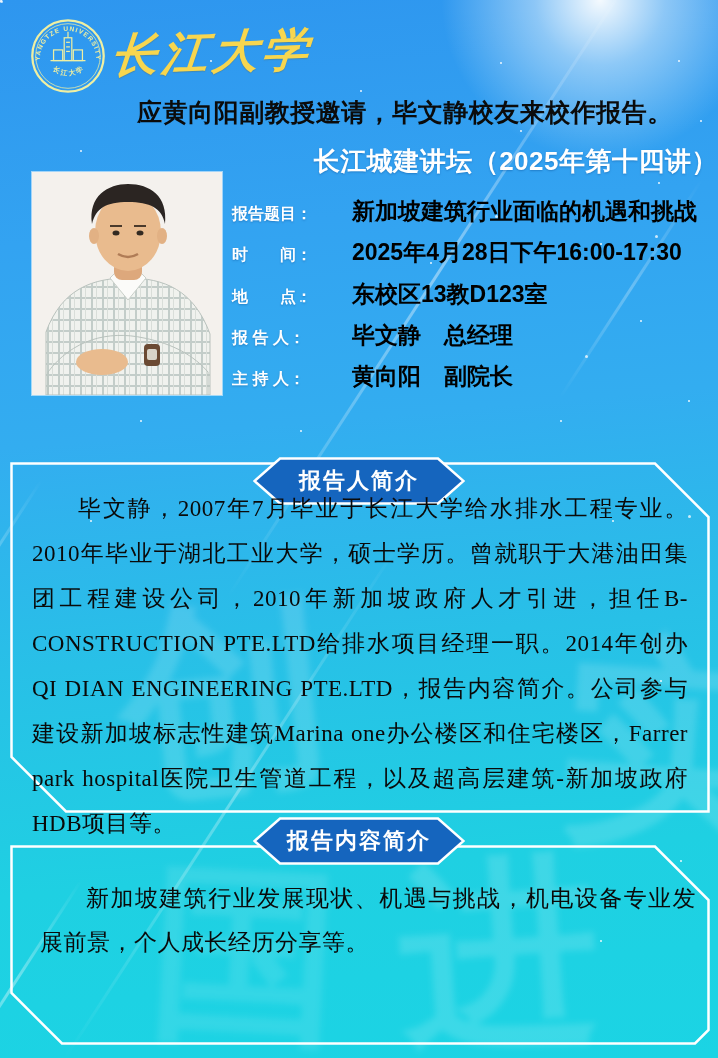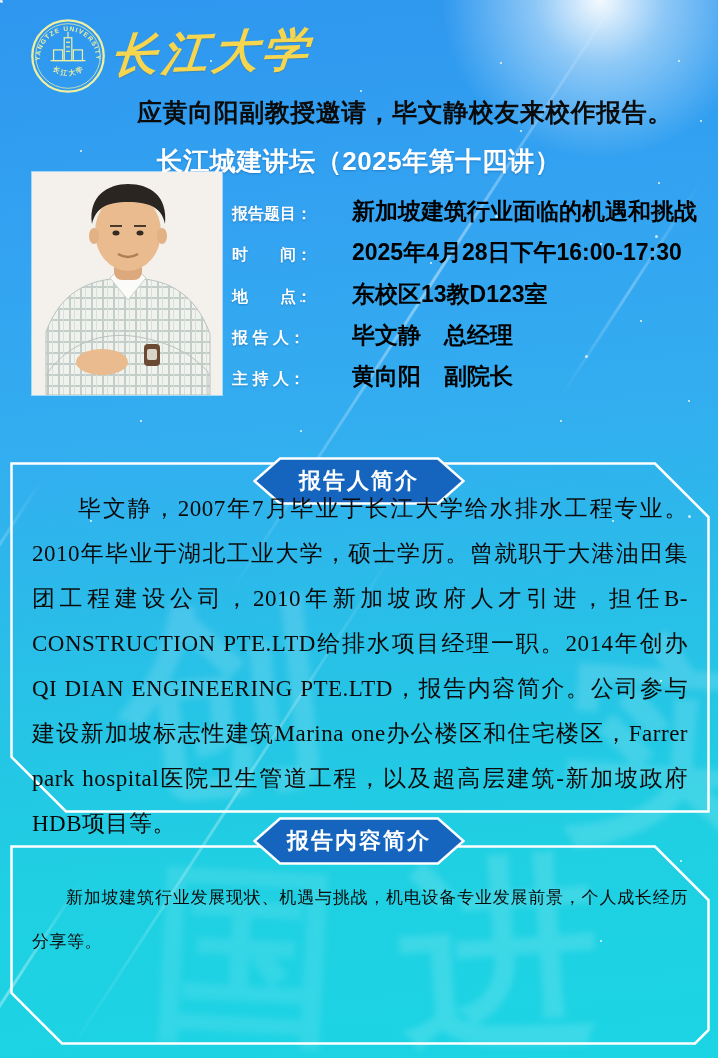--- a/index.html
+++ b/index.html
@@ -33,21 +33,21 @@
   .wm3{left:400px; top:820px; font-size:200px; transform:rotate(-4deg);}
   .wm4{left:150px; top:830px; font-size:190px; transform:rotate(3deg); color:rgba(255,255,255,.10);}
 
   
   .seal{position:absolute; left:30px; top:18px; width:76px; height:76px;}
   .wordmark{position:absolute; left:112px; top:22px; font-size:46px; font-weight:bold; font-style:italic;
     color:#f7d64f; font-family:"DejaVu Serif", serif; transform:skewX(-7deg) rotate(-2deg); letter-spacing:4px;
     text-shadow:0 1px 1px rgba(120,80,0,.25);}
   .invitation{position:absolute; left:0; top:96px; width:100%; text-align:center;
     font-size:25px; font-weight:bold; color:#0b0b0b; letter-spacing:.5px;margin-left:46px;}
-  .forum-title{position:absolute; left:0; top:144px; width:100%; text-align:center;
+  .forum-title{position:absolute; left:0; top:144px; width:100%; text-align:right;
     font-size:26px; font-weight:bold; color:#ffffff; letter-spacing:.5px; text-shadow:0 1px 2px rgba(0,60,130,.35);}
 
   
   .photo{position:absolute; left:32px; top:172px; width:190px; height:223px; box-shadow:0 0 0 1px rgba(255,255,255,.55);}
 
   
   .details{position:absolute; left:232px; top:196px; width:476px;}
   .detail-row{position:absolute; left:0; width:476px; height:34px; white-space:nowrap;}
   .detail-label{display:inline-block; min-width:104px; font-size:16px; font-weight:bold; color:#ffffff; text-shadow:0 1px 2px rgba(0,60,130,.35);}
   .detail-value{font-size:23px; font-weight:bold; color:#000000; margin-left:16px;}
@@ -60,22 +60,22 @@
   .hex1{top:434px;margin-top:23px;}
   .hex2{top:817px;}
 
   
   .box-border{position:absolute; pointer-events:none;}
   .box1-border{left:10px; top:462px;}
   .box2-border{left:10px; top:845px;}
   .box-text{position:absolute; color:#0a0a0a; text-align:justify;}
   .box1-text{left:32px; top:486px; width:656px; font-family:"Liberation Serif", serif;
     font-size:23px; line-height:45px; text-indent:2em; letter-spacing:.5px;}
-  .box2-text{left:32px; top:876px; width:656px; font-family:Liberation Serif, serif;
-    font-size:17px; line-height:44px; text-indent:2em; letter-spacing:.5px;}
+  .box2-text{left:40px; top:876px; width:656px; font-family:Liberation Sans, sans-serif;
+    font-size:23px; line-height:44px; text-indent:2em; letter-spacing:.5px;}
 </style>
 </head>
 <body>
 
 <div class="poster">
 
   <div class="sun-glow"></div>
   <div class="beam b1"></div>
   <div class="beam b2"></div>
   <div class="beam b3"></div>

